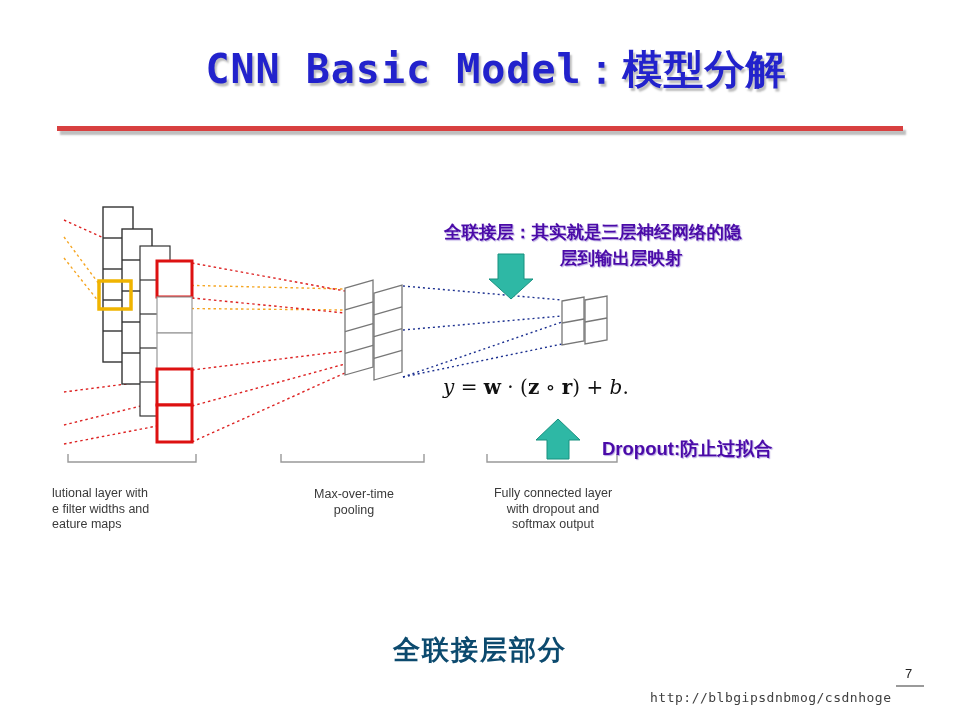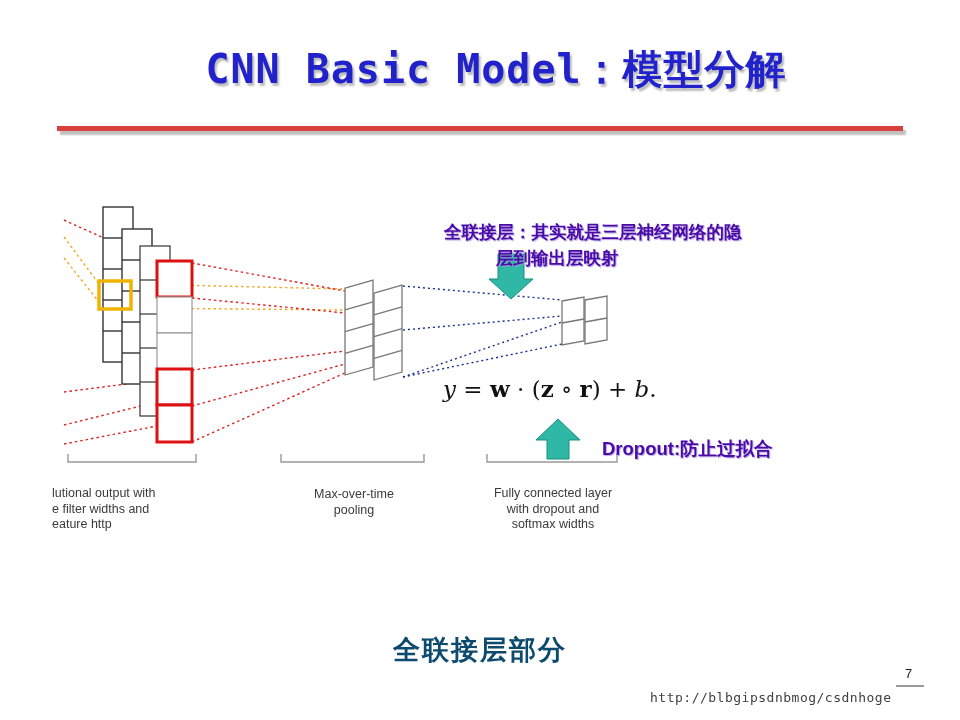--- a/index.html
+++ b/index.html
@@ -1,22 +1,22 @@
 <!DOCTYPE html>
 <html><head>
 <meta charset="utf-8">
 <style>
   html,body{margin:0;padding:0;background:#888;}
   .slide{position:relative;width:960px;height:720px;background:#ffffff;margin:0 auto;overflow:hidden;font-family:"Liberation Sans",sans-serif;}
   .title{position:absolute;left:16px;top:42px;width:100%;margin:0;text-align:center;font-family:"DejaVu Sans Mono",monospace;font-weight:bold;font-size:40px;letter-spacing:1px;color:#2222cc;text-shadow:2px 3px 2px #bdbdbd;}
   .divider{position:absolute;left:57px;top:126px;width:846px;height:5px;background:#d84040;box-shadow:3px 4px 2px rgba(110,110,110,.45);}
   .diagram-svg{position:absolute;left:0;top:0;}
   .fc-note{position:absolute;left:444px;top:219px;width:400px;font-size:17.5px;font-weight:bold;color:#4a0aa8;line-height:26px;text-shadow:1px 1px 1px rgba(170,150,220,.85);}
-  .fc-note .indent{margin-left:52px;}
-  .formula{position:absolute;left:443px;top:375px;font-family:"DejaVu Serif",serif;font-size:23px;color:#111;}
+  .fc-note .indent{margin-left:116px;}
+  .formula{position:absolute;left:443px;top:375px;font-family:"DejaVu Serif",serif;font-size:20px;color:#111;}
   .formula .it{font-style:italic;}
   .formula .bf{font-weight:bold;}
   .dropout-note{position:absolute;left:602px;top:436px;font-size:18.5px;font-weight:bold;color:#4a0aa8;text-shadow:1px 1px 1px rgba(170,150,220,.85);}
   .diag-label{position:absolute;font-size:12.5px;line-height:15.5px;color:#3a3a3a;text-align:center;}
   .conv-label{left:52px;top:486px;width:136px;text-align:left;}
   .pool-label{left:298px;top:487px;width:112px;text-align:center;}
   .fc-label{left:478px;top:486px;width:150px;}
   .bottom-caption{position:absolute;left:0;top:632px;width:100%;text-align:center;font-size:27px;font-weight:bold;letter-spacing:2px;color:#0c4a6e;}
   .zhihu{position:absolute;left:750px;top:658px;font-size:23px;font-weight:600;color:#13212e;}
   .pagenum{position:absolute;left:905px;top:666px;font-size:13px;color:#222;}
@@ -125,32 +125,32 @@
     <div class="indent">层到输出层映射</div>
   </div>
 
   <div class="formula">
     <span class="it">y</span><span> = </span><span class="bf">w</span><span> · (</span><span class="bf">z</span><span> ∘ </span><span class="bf">r</span><span>) + </span><span class="it">b</span><span>.</span>
   </div>
 
   <div class="dropout-note">Dropout:防止过拟合</div>
 
   <div class="diag-label conv-label">
-    <div>lutional output with</div>
+    <div>lutional layer with</div>
     <div>e filter widths and</div>
-    <div>eature http</div>
+    <div>eature maps</div>
   </div>
   <div class="diag-label pool-label">
     <div>Max-over-time</div>
     <div>pooling</div>
   </div>
   <div class="diag-label fc-label">
     <div>Fully connected layer</div>
     <div>with dropout and</div>
-    <div>softmax widths</div>
+    <div>softmax output</div>
   </div>
 
   <div class="bottom-caption">全联接层部分</div>
 
   <div class="pagenum">7</div>
   <div class="footer-line"></div>
   <div class="url-mark">http://blbgipsdnbmog/csdnhoge</div>
 
 </div>
 

